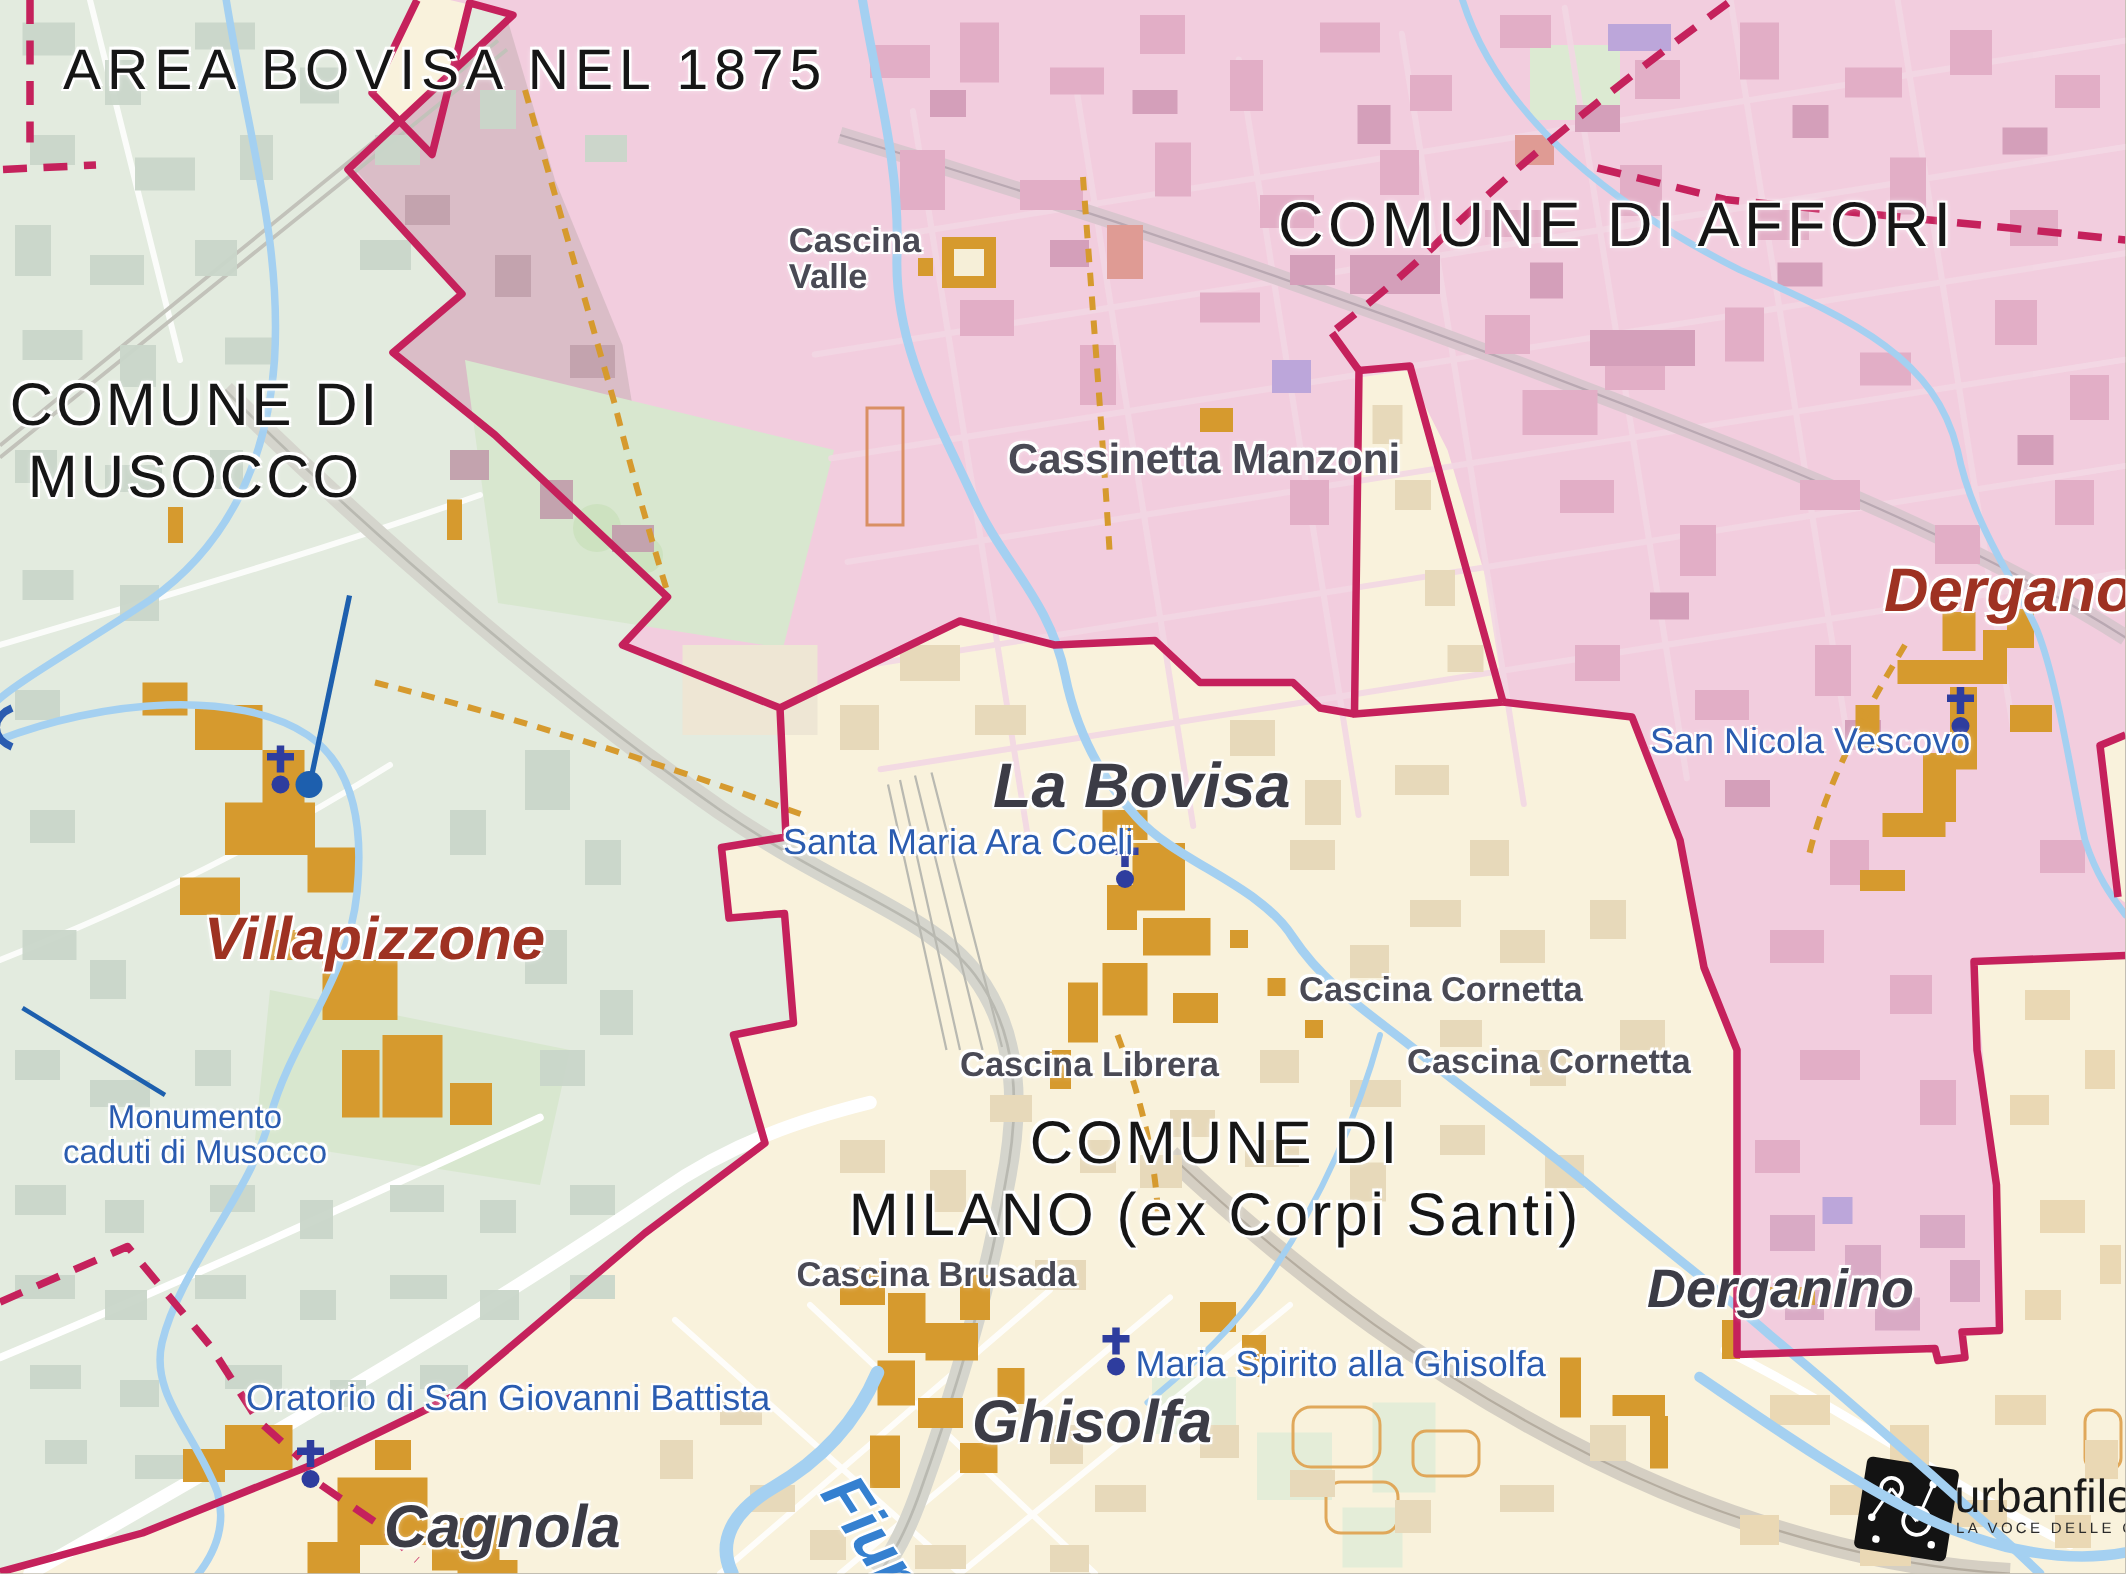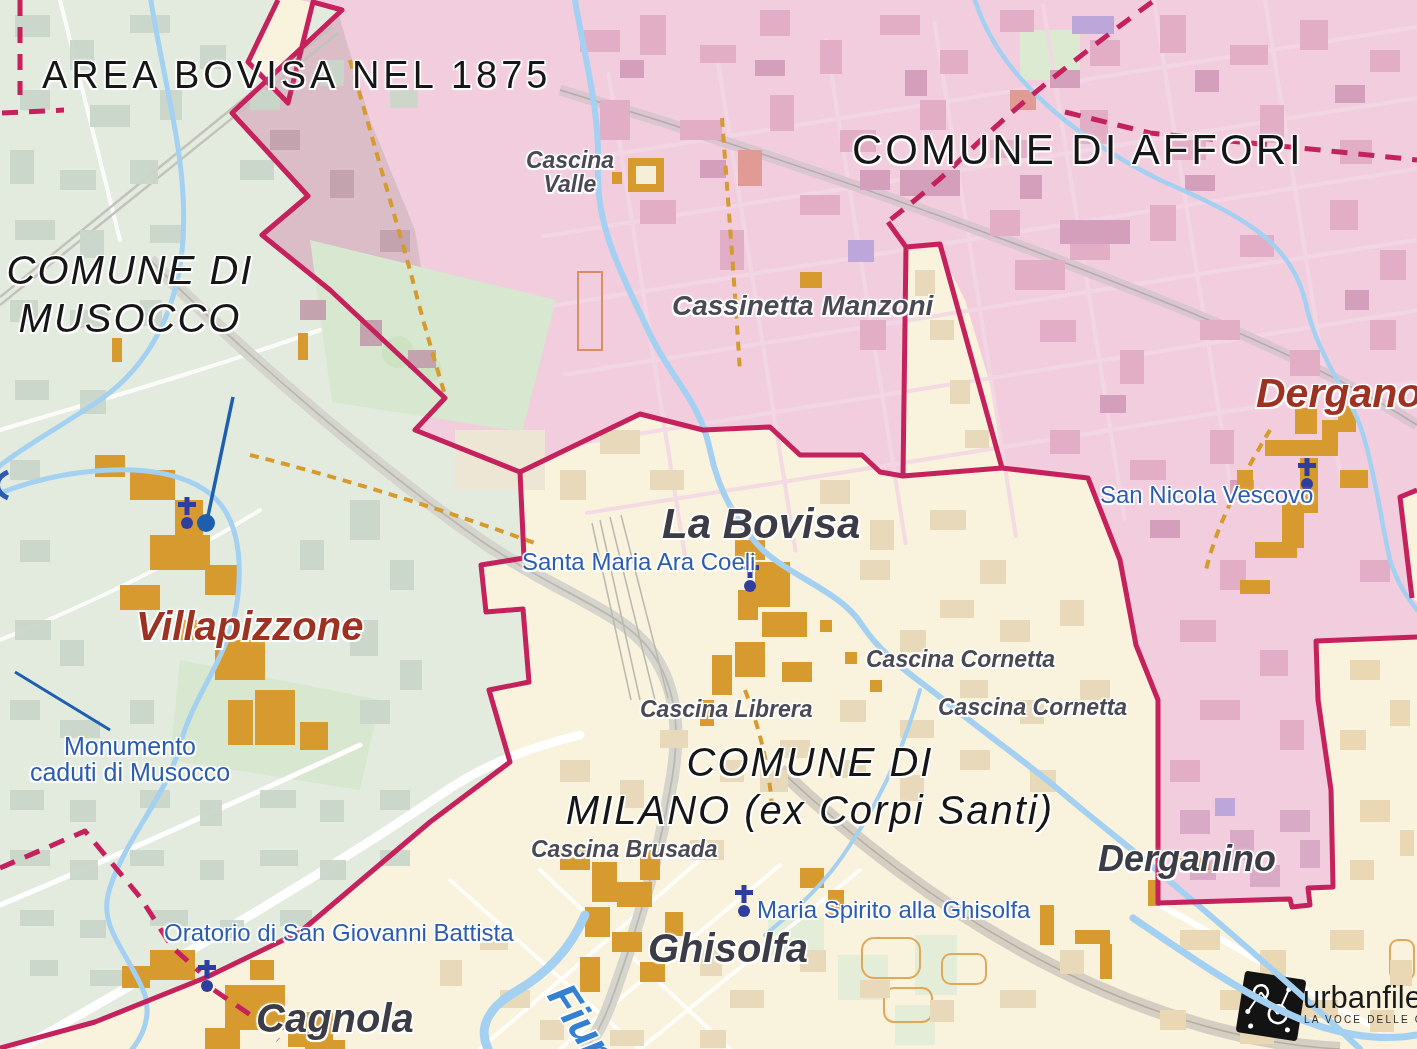--- a/index.html
+++ b/index.html
@@ -2,26 +2,26 @@
 <html><head>
 <meta charset="utf-8">
 <style>
   html,body{margin:0;padding:0;background:#888;}
   #stage{position:relative;width:1417px;height:1049px;overflow:hidden;
          font-family:"Liberation Sans",sans-serif;background:#f9f2dc;}
   #stage svg{position:absolute;left:0;top:0;}
   .lbl{position:absolute;white-space:nowrap;
        text-shadow:-1.5px -1.5px 0 #fff,1.5px -1.5px 0 #fff,-1.5px 1.5px 0 #fff,
                     1.5px 1.5px 0 #fff,0 0 4px #fff;}
-  .t-title{font-size:38px;letter-spacing:4px;color:#161616;margin-top:28px;}
-  .t-commune{font-size:40px;letter-spacing:2px;color:#161616;text-align:center;line-height:1.2;font-style:italic;}
+  .t-title{font-size:38px;letter-spacing:4px;color:#161616;}
+  .t-commune{font-size:40px;letter-spacing:2px;color:#161616;text-align:center;line-height:1.2;}
   .t-commune-affori{font-size:42px;letter-spacing:3px;color:#161616;}
   .t-district{font-style:italic;font-weight:bold;font-size:40px;color:#3c3c46;}
   .t-district-red{color:#9e3222;}
-  .t-cascina{font-style:italic;font-weight:bold;font-size:23px;color:#4a4a55;text-align:center;line-height:1.05;}
+  .t-cascina{font-weight:bold;font-size:23px;color:#4a4a55;line-height:1.05;}
   .t-poi{font-size:24px;color:#2b5cb0;text-align:center;line-height:1.05;}
   .t-river{font-style:italic;font-weight:bold;font-size:42px;color:#3580d0;
            transform:rotate(57deg);transform-origin:0 0;}
   .cx{transform:translateX(-50%);}
   .t-logo{font-size:31px;color:#1a1a1a;letter-spacing:0;text-shadow:none;}
   .t-logo-tag{font-size:10px;color:#2b2b2b;letter-spacing:2.2px;text-shadow:none;}
 </style>
 </head>
 <body>
 
@@ -187,21 +187,21 @@
 <div class="lbl t-district t-district-red" style="left:1256px;top:370px;font-size:41px">Dergano</div>
 <div class="lbl t-district" style="left:662px;top:500px;font-size:42px">La Bovisa</div>
 <div class="lbl t-district" style="left:648px;top:926px">Ghisolfa</div>
 <div class="lbl t-district" style="left:256px;top:996px">Cagnola</div>
 <div class="lbl t-district" style="left:1098px;top:838px;font-size:36px">Derganino</div>
 
 <div class="lbl t-poi" style="left:522px;top:549px">Santa Maria Ara Coeli</div>
 <div class="lbl t-poi" style="left:1100px;top:482px">San Nicola Vescovo</div>
 <div class="lbl t-poi" style="left:757px;top:897px">Maria Spirito alla Ghisolfa</div>
 <div class="lbl t-poi" style="left:164px;top:920px">Oratorio di San Giovanni Battista</div>
-<div class="lbl t-poi" style="left:130px;top:733px;transform:translateX(-50%);font-size:25px">
+<div class="lbl t-poi" style="left:130px;top:733px;transform:translateX(-50%);font-size:22px">
   <div>Monumento</div>
   <div>caduti di Musocco</div>
 </div>
 
 <div class="lbl t-river" style="left:578px;top:975px">Fiume</div>
 
 <div class="lbl t-logo" style="left:1303px;top:980px">urbanfile</div>
 <div class="lbl t-logo-tag" style="left:1304px;top:1014px">LA VOCE DELLE CITTA</div>
 
 </div>

